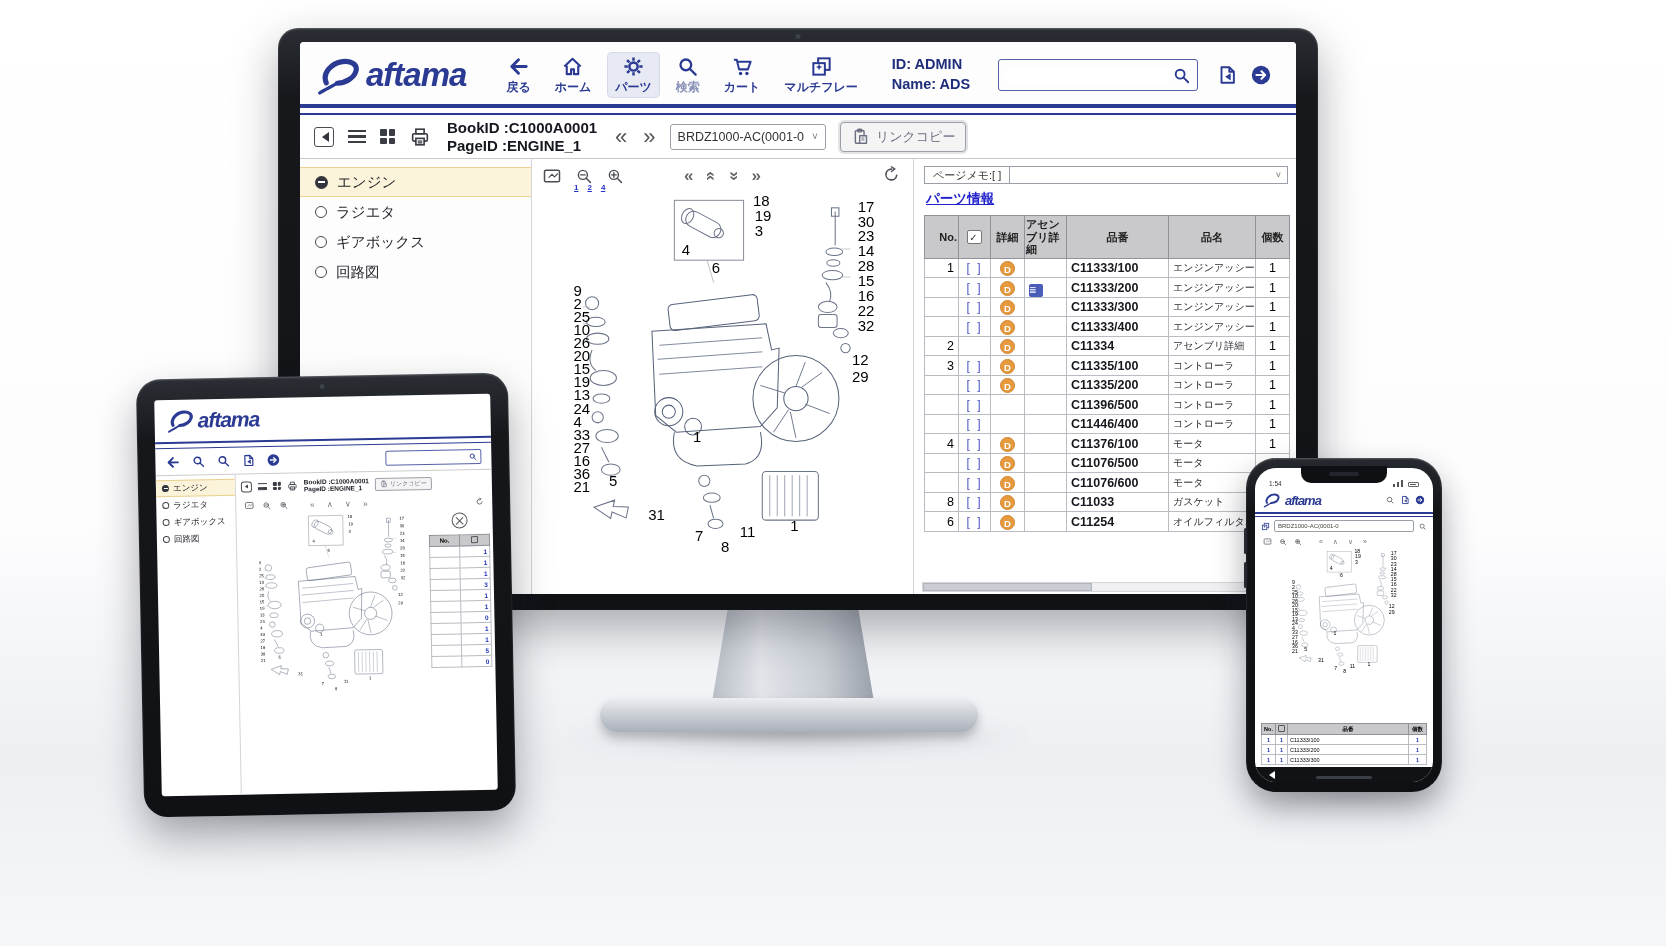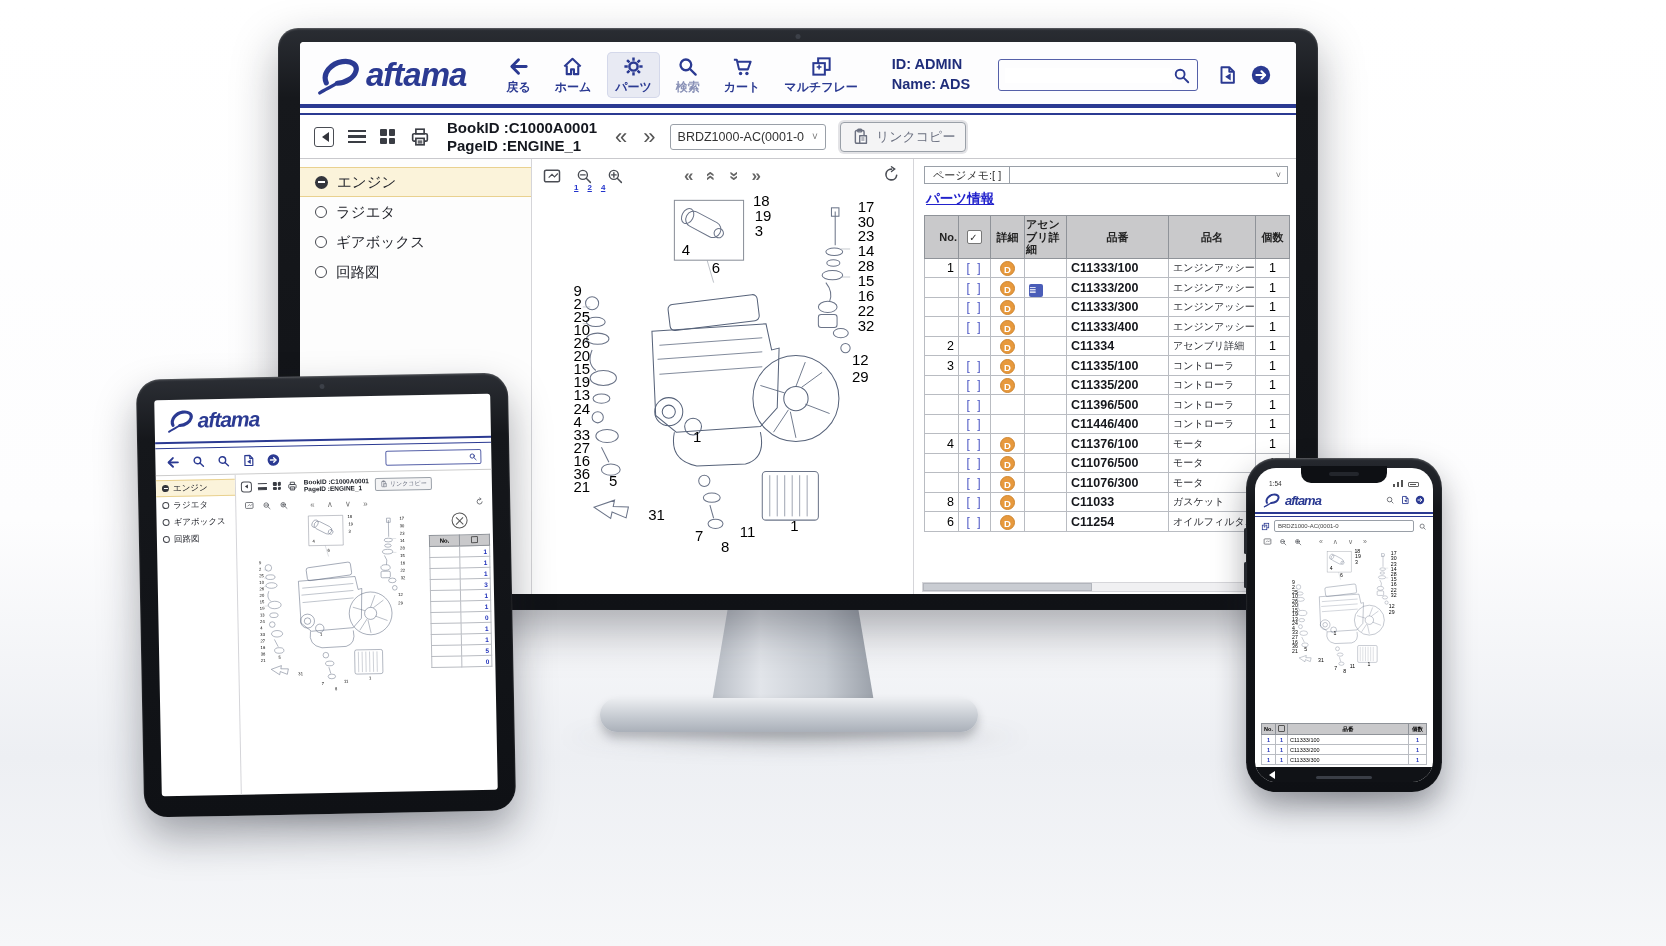--- a/index.html
+++ b/index.html
@@ -672,21 +672,21 @@
                 <td class="c-asm"></td>
                 <td class="c-part">C11076/500</td>
                 <td class="c-name">モータ</td>
                 <td class="c-qty">1</td>
               </tr>
               <tr>
                 <td class="c-no"></td>
                 <td class="c-chk">[&nbsp;]</td>
                 <td class="c-d"><span class="badge-d">D</span></td>
                 <td class="c-asm"></td>
-                <td class="c-part">C11076/300</td>
+                <td class="c-part">C11076/600</td>
                 <td class="c-name">モータ</td>
                 <td class="c-qty">1</td>
               </tr>
               <tr>
                 <td class="c-no">8</td>
                 <td class="c-chk">[&nbsp;]</td>
                 <td class="c-d"><span class="badge-d">D</span></td>
                 <td class="c-asm"></td>
                 <td class="c-part">C11033</td>
                 <td class="c-name">ガスケット</td>

